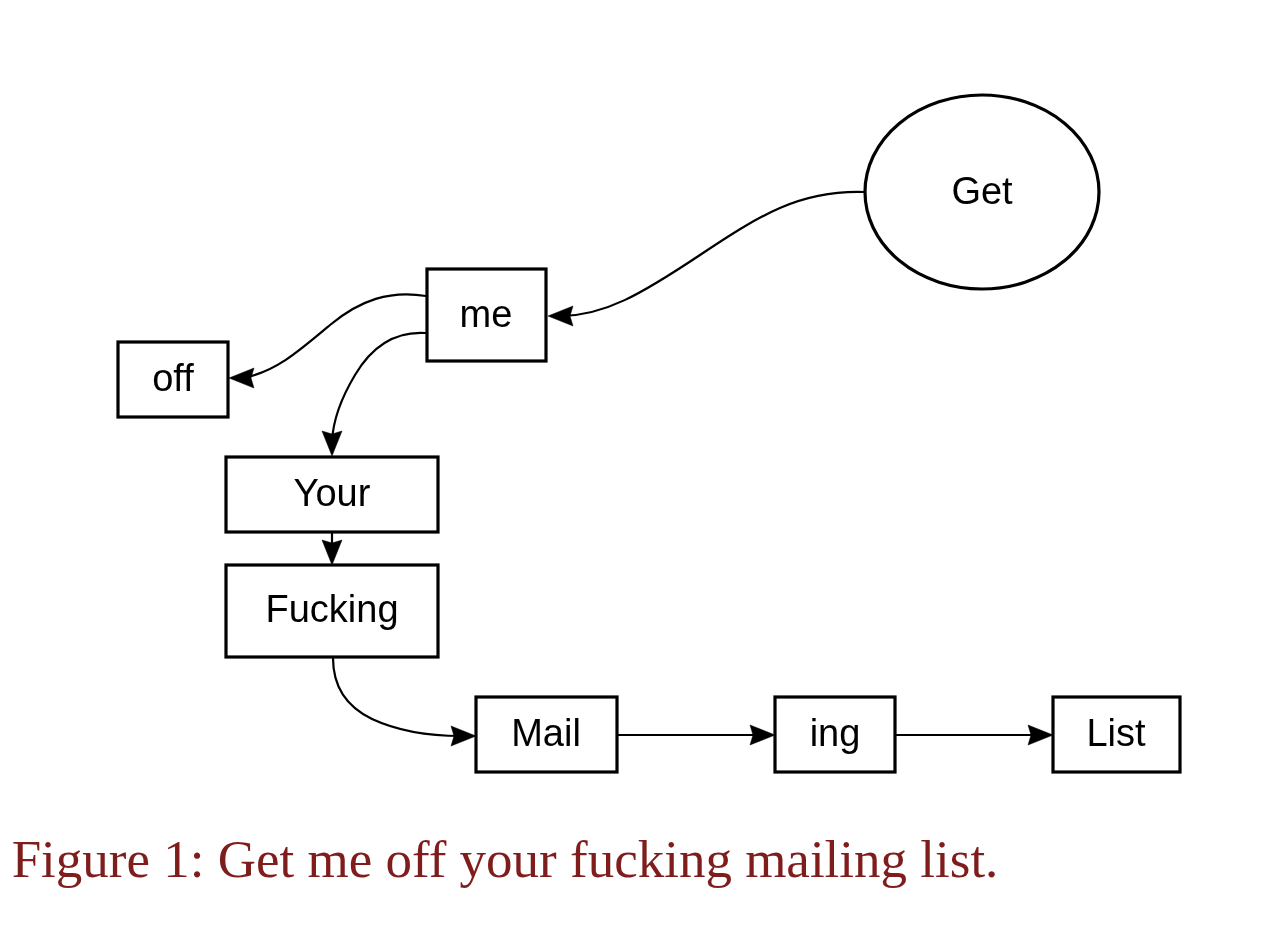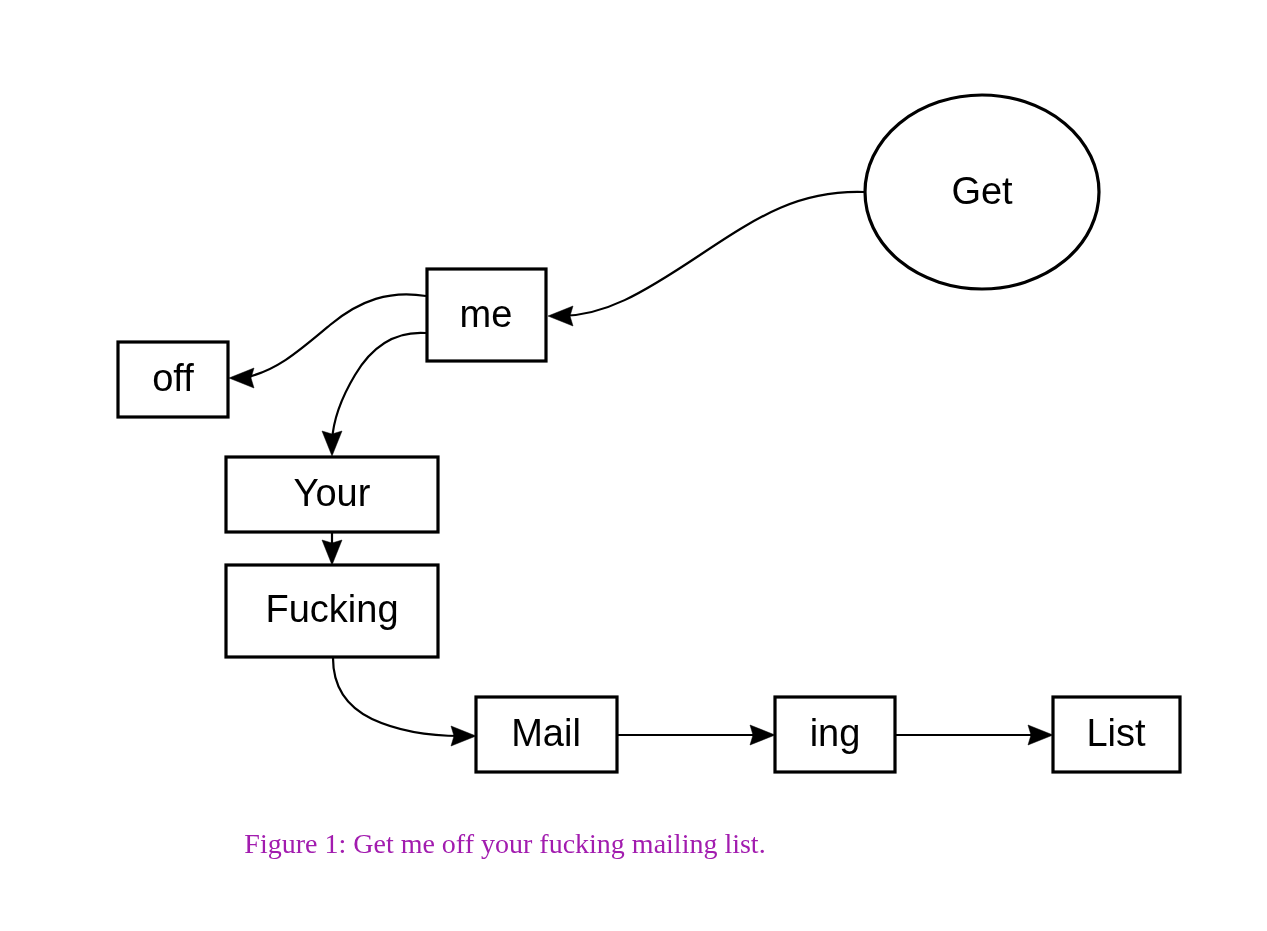--- a/index.html
+++ b/index.html
@@ -51,23 +51,23 @@
     stroke: #000000;
     stroke-width: 0.5;
   }
   .figure-caption {
     position: absolute;
     left: 0;
     right: 0;
     top: 826px;
     text-align: center;
     font-family: "Liberation Serif", "DejaVu Serif", serif;
-    font-size: 28px;
+    font-size: 53px;
     line-height: 1.25;
-    color: #a21caf;
+    color: #7f1d1d;
     white-space: nowrap;
   }
 </style>
 </head>
 <body>
 
 <div id="figure-root">
 
   <svg id="diagram-svg" viewBox="0 0 1267 931">
 

